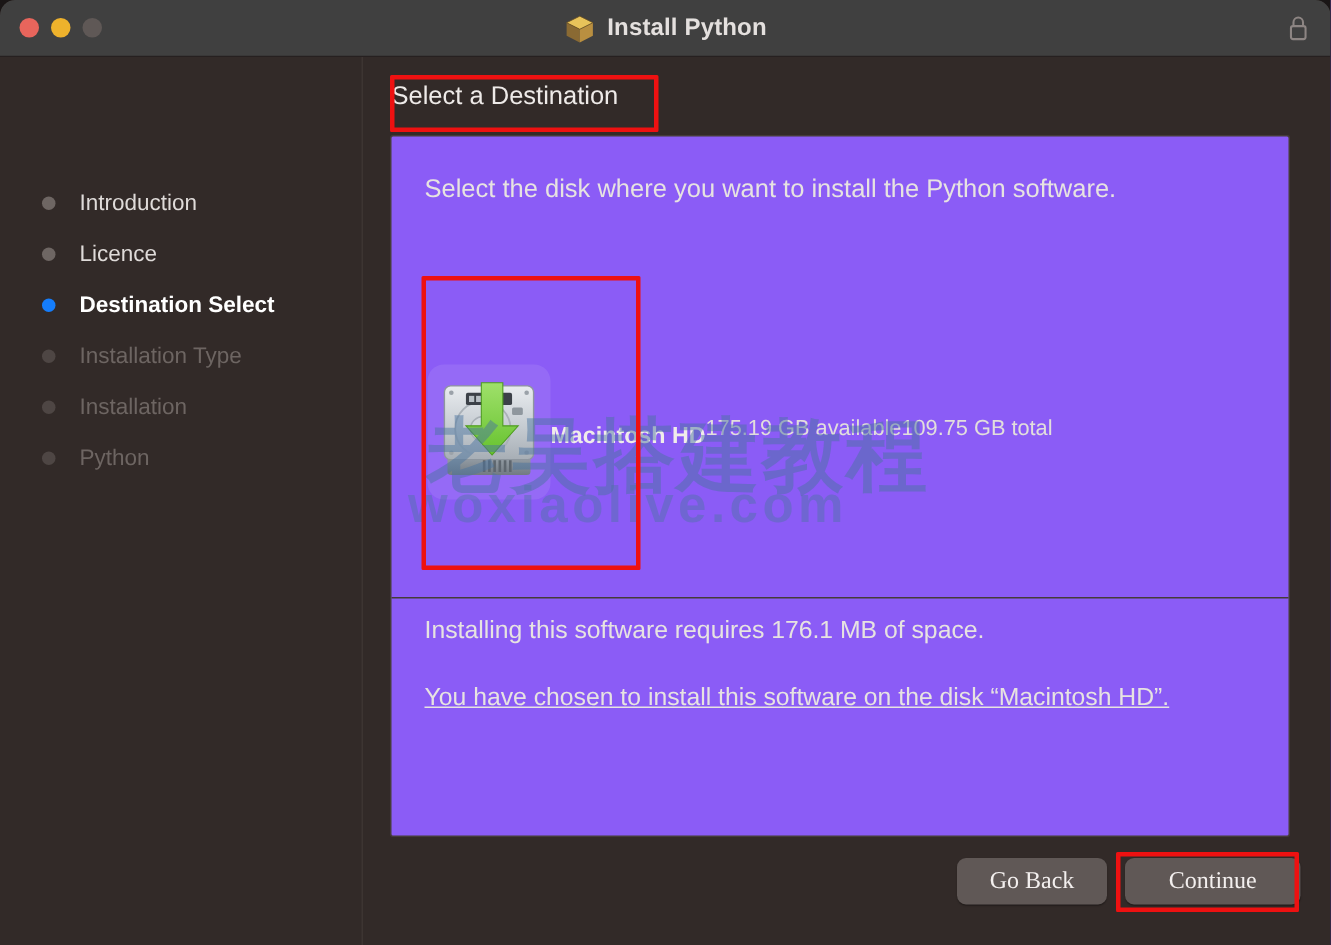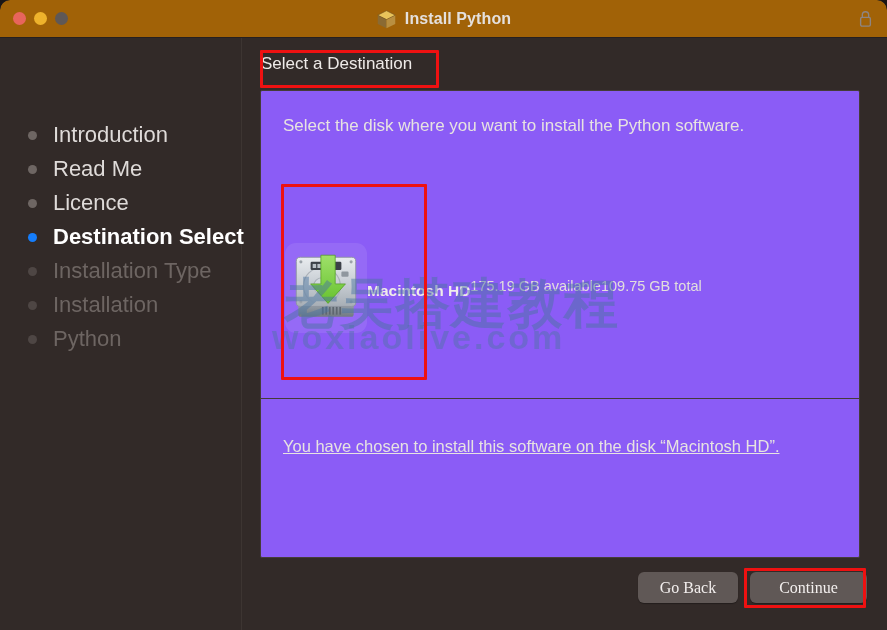--- a/index.html
+++ b/index.html
@@ -21,21 +21,21 @@
     border-radius: 10px 10px 0 0;
     overflow: hidden;
   }
 
   
   #titlebar {
     position: absolute;
     top: 0; left: 0;
     width: 887px;
     height: 38px;
-    background: #a16207;
+    background: #404040;
     border-bottom: 1px solid #262020;
     border-radius: 10px 10px 0 0;
     padding-left: 44px;
   }
 
   .traffic {
     position: absolute;
     top: 12px;
     width: 13px;
     height: 13px;
@@ -95,21 +95,21 @@
     width: 9px;
     height: 9px;
     border-radius: 50%;
     background: #6e6663;
     flex: none;
   }
   .nav-item.current .nav-dot { background: #157dfb; }
   .nav-item.future .nav-dot  { background: #4e4644; }
 
   .nav-label {
-    font-size: 22px;
+    font-size: 15px;
     color: #dfdbd9;
     white-space: nowrap;
   }
   .nav-item.current .nav-label { font-weight: bold; color: #ffffff; }
   .nav-item.future  .nav-label { color: #6d6562; }
 
   
   #content {
     position: absolute;
     top: 38px;
@@ -306,24 +306,20 @@
     <svg id="lock-icon" viewBox="0 0 14 17">
       <path d="M4 7 V4.6 A3 3 0 0 1 10 4.6 V7" fill="none" stroke="#8d8583" stroke-width="1.3"></path>
       <rect x="2.4" y="7" width="9.2" height="8.2" rx="1.3" fill="none" stroke="#8d8583" stroke-width="1.3"></rect>
     </svg>
   </div>
 
   <div id="sidebar">
     <div class="nav-item">
       <span class="nav-dot"></span>
       <span class="nav-label">Introduction</span>
-    </div>
-    <div class="nav-item">
-      <span class="nav-dot"></span>
-      <span class="nav-label">Read Me</span>
     </div>
     <div class="nav-item">
       <span class="nav-dot"></span>
       <span class="nav-label">Licence</span>
     </div>
     <div class="nav-item current">
       <span class="nav-dot"></span>
       <span class="nav-label">Destination Select</span>
     </div>
     <div class="nav-item future">
@@ -402,20 +398,21 @@
               <path d="M35 8 H49 V36 H59 L42 55 L25 36 H35 Z" fill="url(#arrG)" stroke="#4e9c20" stroke-width="0.7"></path>
             </svg>
           </div>
           <div id="disk-name">Macintosh HD</div>
           <div class="disk-meta">175.19 GB available</div>
           <div class="disk-meta">109.75 GB total</div>
         </div>
       </div>
 
       <div id="panel-footer">
+        <div id="space-line">Installing this software requires 176.1 MB of space.</div>
         <div id="chosen-line">You have chosen to install this software on the disk “Macintosh HD”.</div>
       </div>
     </div>
 
     <div id="button-row">
       <div class="btn" id="go-back-button">Go Back</div>
       <div class="btn" id="continue-button">Continue</div>
     </div>
   </div>
 

